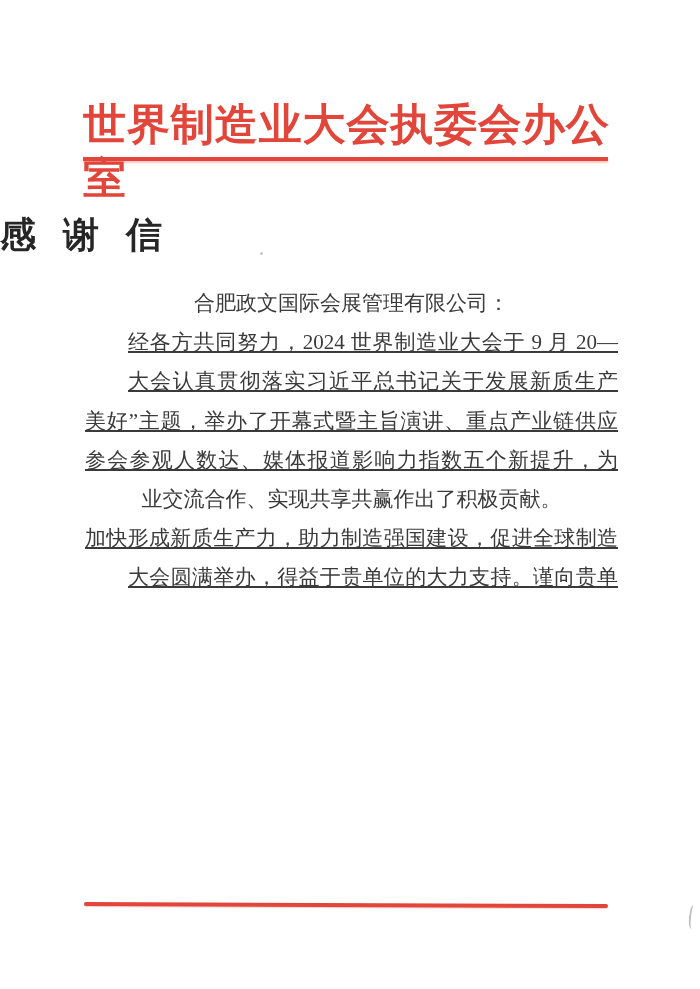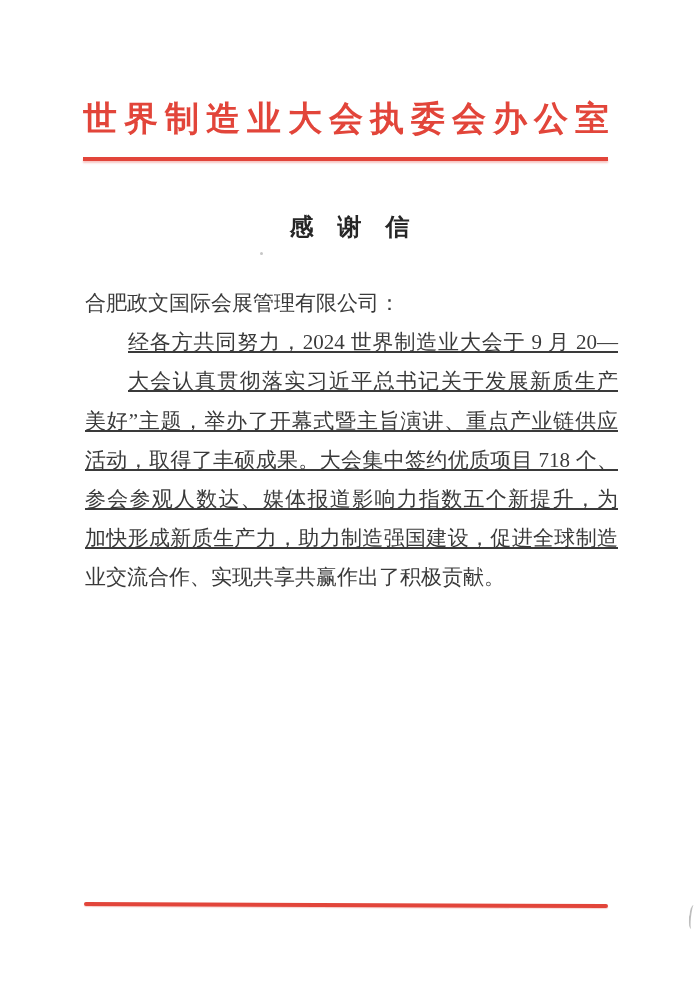--- a/index.html
+++ b/index.html
@@ -12,42 +12,42 @@
     background:#ffffff;
     font-family:"Liberation Serif","DejaVu Serif",serif;
   }
   .page{
     position:relative;width:700px;height:989px;
     background:#ffffff;overflow:hidden;
   }
   
   .letterhead{
     position:absolute;top:98px;left:83px;width:526px;
-    font-size:34px;font-weight:bold;line-height:1.25;
+    font-size:43px;font-weight:bold;line-height:1.25;
     color:var(--accent);
     text-align:justify;text-align-last:justify;
   }
   
   .letterhead-rule{
     position:absolute;top:157px;left:83px;width:525px;height:4px;
     background:var(--accent);
     box-shadow:0 2px 2px rgba(226,69,58,.30);
   }
   
   .letter-title{
     position:absolute;top:211px;left:0;width:700px;margin:0;
-    text-align:center;font-size:24px;font-weight:bold;color:#262626;
+    text-align:left;font-size:36px;font-weight:bold;color:#262626;
     word-spacing:16px;letter-spacing:1px;
   }
   
   .body-block{
     position:absolute;top:284px;left:85px;width:533px;
     font-size:21px;line-height:39.2px;color:var(--ink);
   }
-  .line{height:39.2px;}
+  .line{height:39.2px;text-align:center;}
   .jfy{text-align:justify;text-align-last:justify;text-decoration:underline;}
   .ind{text-indent:43px;}
   
   .footer-rule{
     position:absolute;top:902px;left:84px;width:524px;height:4px;
     background:var(--accent);border-radius:2px;
     transform:rotate(0.22deg);transform-origin:left center;
     box-shadow:0 1px 1px rgba(226,69,58,.25);
   }
   
@@ -70,24 +70,24 @@
 
   <div class="letterhead-rule"></div>
 
   <h1 class="letter-title">感 谢 信</h1>
 
   <div class="body-block">
     <div class="line">合肥政文国际会展管理有限公司：</div>
     <div class="line ind jfy">经各方共同努力，2024 世界制造业大会于 9 月 20—</div>
     <div class="line ind jfy">大会认真贯彻落实习近平总书记关于发展新质生产</div>
     <div class="line jfy">美好”主题，举办了开幕式暨主旨演讲、重点产业链供应</div>
-    <div class="line jfy">活动，取得了丰硕成果。大会集中签约优质项目 718 个、</div>
     <div class="line jfy">参会参观人数达、媒体报道影响力指数五个新提升，为</div>
+    <div class="line">业交流合作、实现共享共赢作出了积极贡献。</div>
     <div class="line jfy">加快形成新质生产力，助力制造强国建设，促进全球制造</div>
-    <div class="line">业交流合作、实现共享共赢作出了积极贡献。</div>
+    <div class="line ind jfy">大会圆满举办，得益于贵单位的大力支持。谨向贵单</div>
   </div>
 
   <div class="footer-rule"></div>
 
   <div class="speck"></div>
   <div class="arc-mark"></div>
 
 </div>
 
 </body></html>

